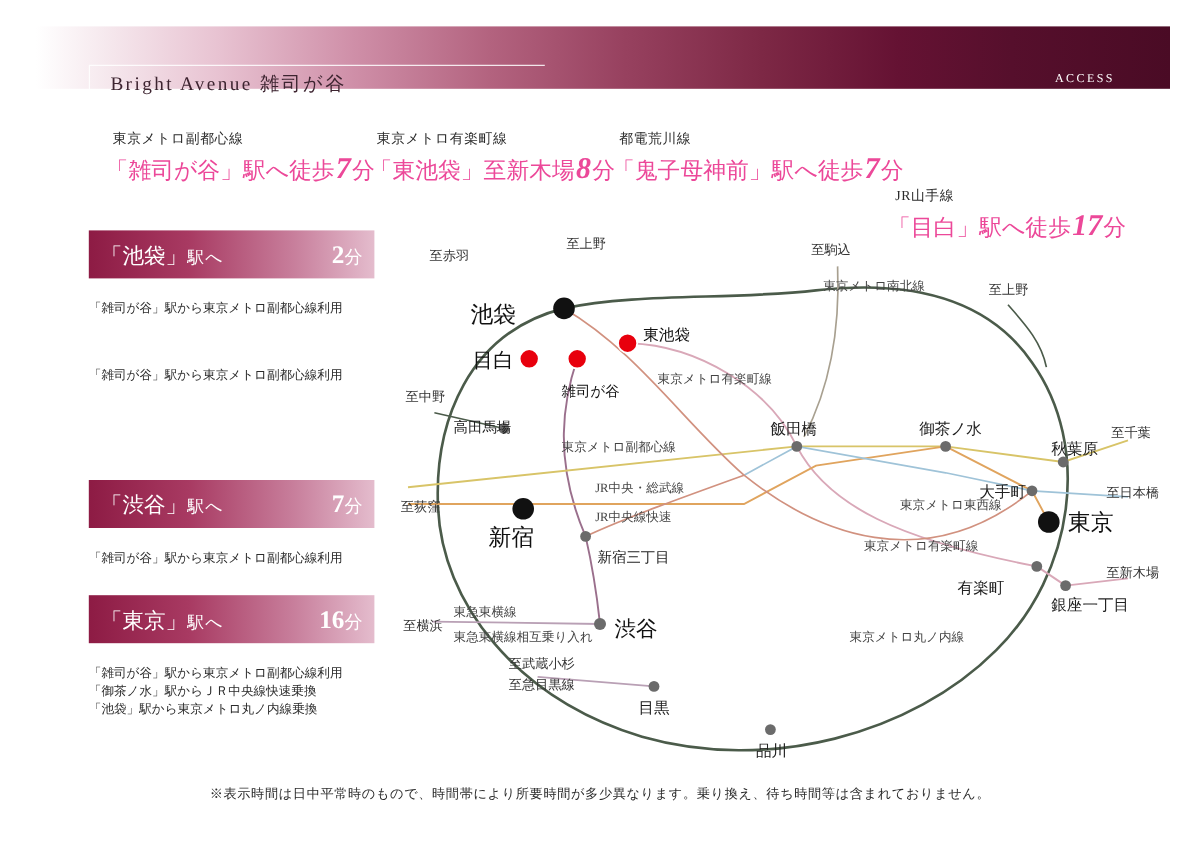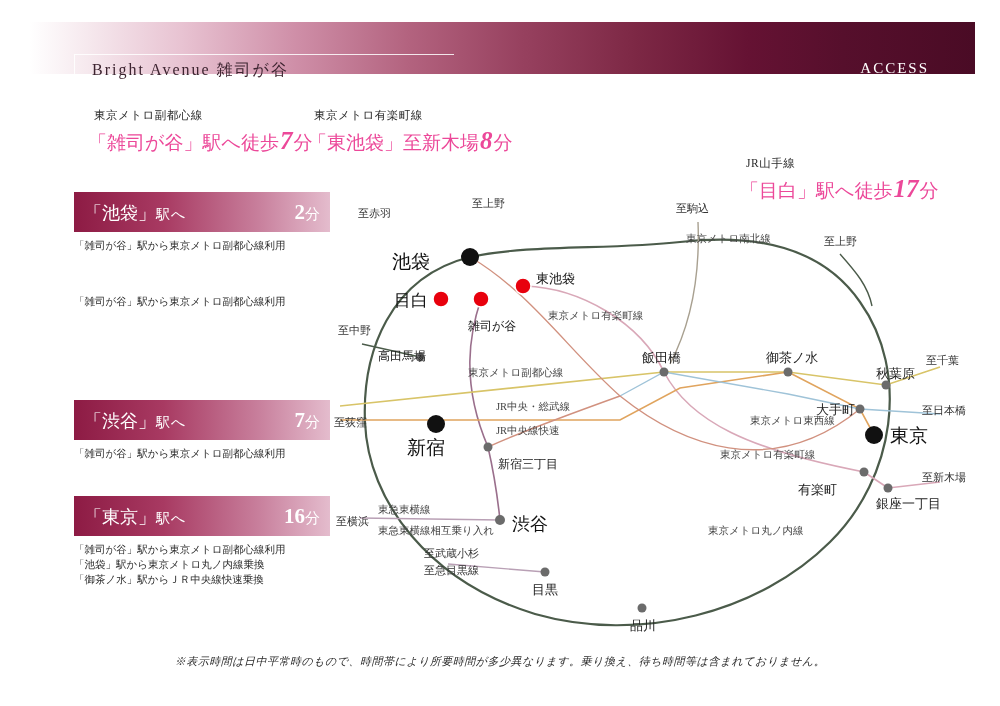--- a/index.html
+++ b/index.html
@@ -46,21 +46,21 @@
     left: 62px;
     top: 38px;
     font-size: 16px;
     letter-spacing: 2px;
     color: #3d2430;
   }
   #header-access {
     position: absolute;
     right: 46px;
     top: 38px;
-    font-size: 15px;
+    font-size: 10px;
     letter-spacing: 2px;
     color: #ffffff;
     font-family: "Liberation Serif", serif;
   }
 
   
   #walk-row {
     position: absolute;
     left: 60px;
     top: 108px;
@@ -88,21 +88,21 @@
     font-size: 25px;
     font-style: italic;
     font-weight: bold;
     padding: 0 1px;
   }
 
   
   .station-block {
     position: absolute;
     left: 74px;
-    width: 256px;
+    width: 238px;
   }
   .station-bar {
     position: relative;
     height: 40px;
     background: linear-gradient(to right, #8d1b44 0%, #a83a62 35%, #c87f9c 72%, #e4bccd 100%);
   }
   .station-bar-name {
     position: absolute;
     left: 10px;
     top: 9px;
@@ -122,21 +122,21 @@
     color: #ffffff;
     font-size: 15px;
     white-space: nowrap;
     text-align: center;
   }
   .station-bar-time b {
     font-size: 21px;
     font-weight: bold;
   }
   .station-notes {
-    margin-top: 6px;
+    margin-top: 18px;
   }
   .station-note {
     font-size: 10.5px;
     color: #2b2b2b;
     line-height: 15px;
     letter-spacing: 0px;
     white-space: nowrap;
   }
 
   
@@ -152,21 +152,20 @@
   
   #footnote {
     position: absolute;
     left: 0;
     top: 654px;
     width: 1000px;
     text-align: center;
     font-size: 11px;
     color: #2b2b2b;
     letter-spacing: 0.5px;
-    font-style: italic;
   }
 </style>
 </head>
 <body>
 
 <div id="page">
 
   <div id="header-band">
     <div id="header-inner-line"></div>
     <div id="header-title">Bright Avenue 雑司が谷</div>
@@ -182,20 +181,26 @@
       </div>
     </div>
 
     <div class="walk-item" style="left:248px;">
       <div class="walk-line">東京メトロ有楽町線</div>
       <div class="walk-main">
         <span>「東池袋」至新木場</span><span class="walk-num">8</span><span>分</span>
       </div>
     </div>
 
+    <div class="walk-item" style="left:450px;">
+      <div class="walk-line">都電荒川線</div>
+      <div class="walk-main">
+        <span>「鬼子母神前」駅へ徒歩</span><span class="walk-num">7</span><span>分</span>
+      </div>
+    </div>
 
     <div class="walk-item" style="left:680px;margin-top:48px;">
       <div class="walk-line">JR山手線</div>
       <div class="walk-main">
         <span>「目白」駅へ徒歩</span><span class="walk-num">17</span><span>分</span>
       </div>
     </div>
 
   </div>
 
@@ -237,22 +242,22 @@
     <div class="station-bar">
       <div class="station-bar-name">
         <span>「東京」</span><span class="station-bar-suffix">駅へ</span>
       </div>
       <div class="station-bar-time">
         <b>16</b><span>分</span>
       </div>
     </div>
     <div class="station-notes">
       <div class="station-note">「雑司が谷」駅から東京メトロ副都心線利用</div>
+      <div class="station-note">「御茶ノ水」駅からＪＲ中央線快速乗換</div>
       <div class="station-note">「池袋」駅から東京メトロ丸ノ内線乗換</div>
-      <div class="station-note">「御茶ノ水」駅からＪＲ中央線快速乗換</div>
     </div>
   </div>
 
   <div id="map">
     <svg width="660" height="470" viewBox="0 0 660 470" xmlns="http://www.w3.org/2000/svg">
 
       <path d="M150,75 C70,95 42,170 45,240 C48,320 110,400 215,432
                C320,462 440,430 510,360 C575,296 590,190 540,120
                C500,62 430,52 360,60 C290,68 210,62 150,75 Z" fill="none" stroke="#4b5b4a" stroke-width="2.2"></path>
 

